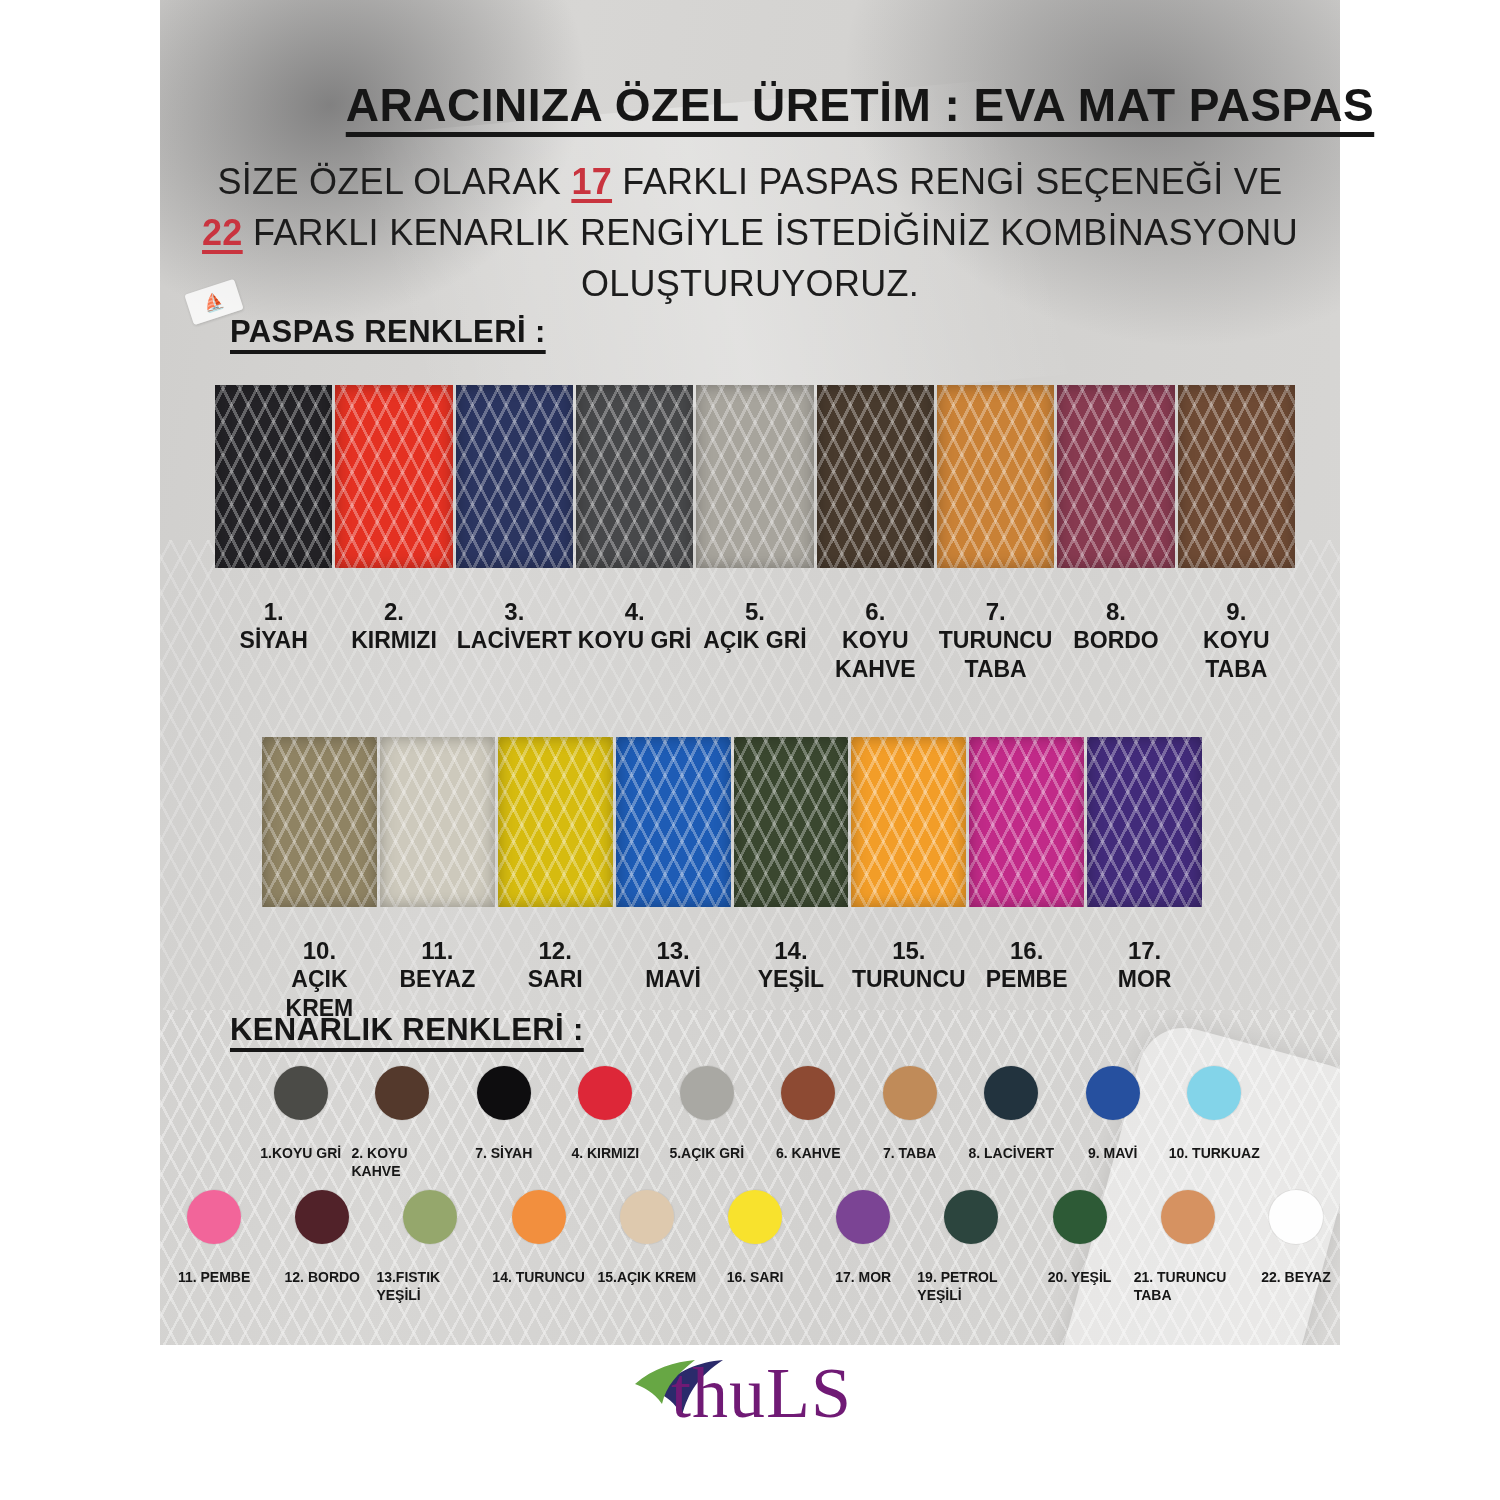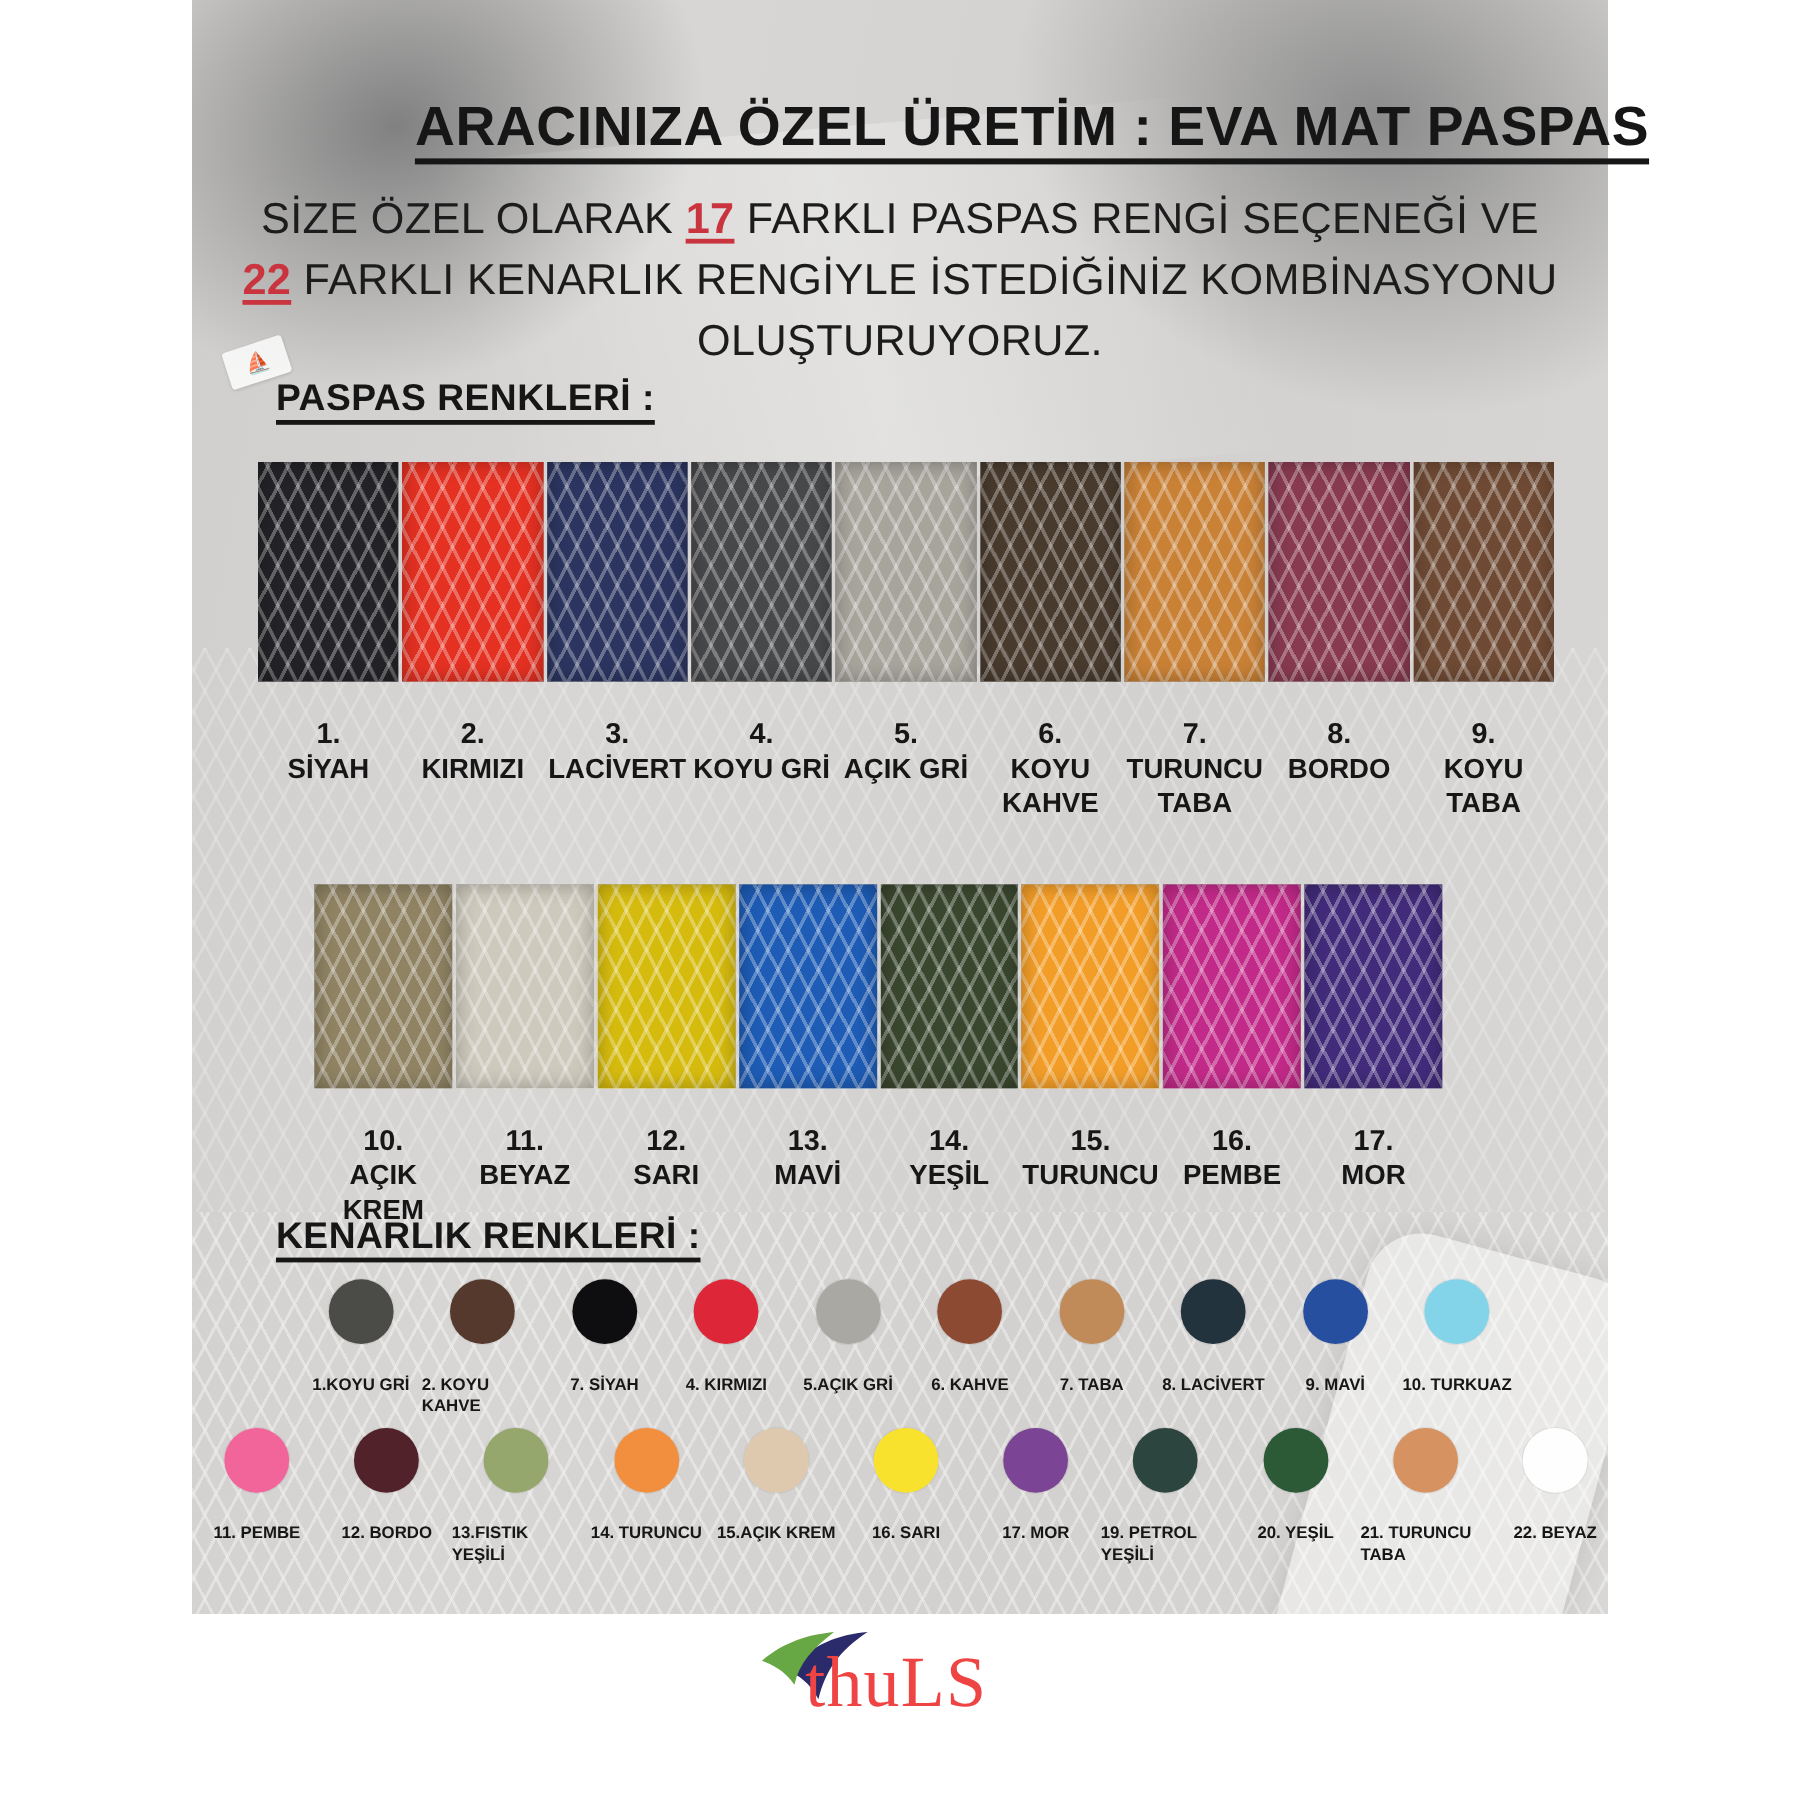--- a/index.html
+++ b/index.html
@@ -65,22 +65,22 @@
   .dot{width:54px;height:54px;border-radius:50%;background:var(--c,#888);
        box-shadow:0 0 0 1px rgba(0,0,0,.05);}
   .blabel{margin-top:24px;font-size:14px;font-weight:700;text-align:left;line-height:1.32;}
   .brow1{left:250px;top:1066px;width:1015px;}
   .brow2{left:160px;top:1190px;width:1190px;}
 
   
   .footer{position:absolute;left:0;top:1345px;width:1500px;height:155px;background:#ffffff;}
   .logo-wrap{position:absolute;left:615px;top:1352px;width:320px;height:145px;}
   .bird{position:absolute;left:18px;top:6px;}
-  .logo-text{position:absolute;left:56px;top:16px;font-family:"Liberation Serif",serif;
-             font-size:60px;color:#ef4444;letter-spacing:1px;}
+  .logo-text{position:absolute;left:56px;top:0;font-family:"Liberation Serif",serif;
+             font-size:72px;color:#701a75;letter-spacing:1px;}
 </style>
 </head>
 <body>
 
 <div class="canvas">
 
   <div class="photo">
     <div class="shade-tl"></div>
     <div class="shade-tr"></div>
     <div class="sheen"></div>

